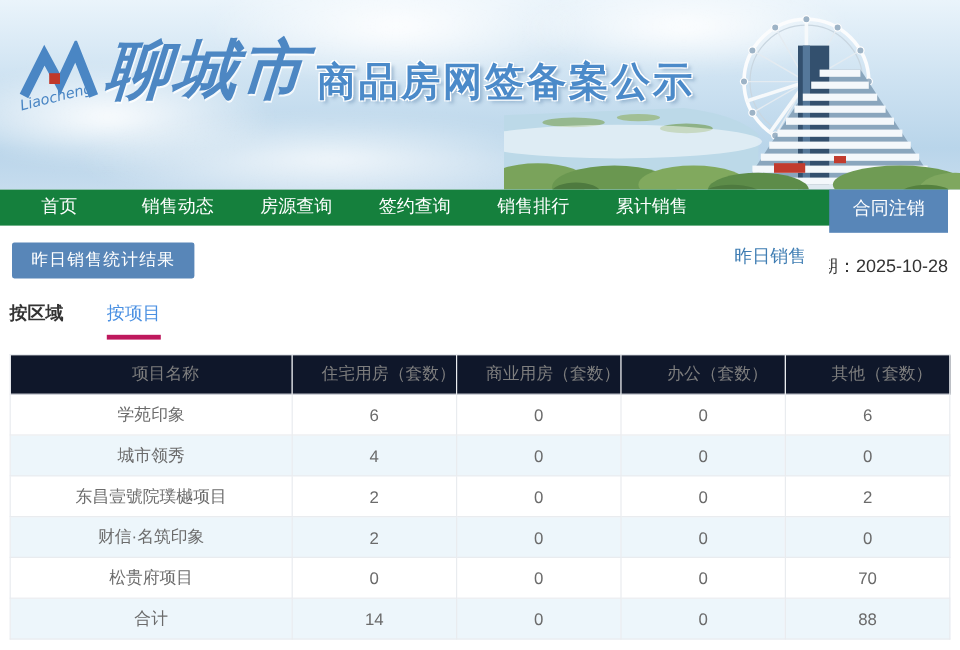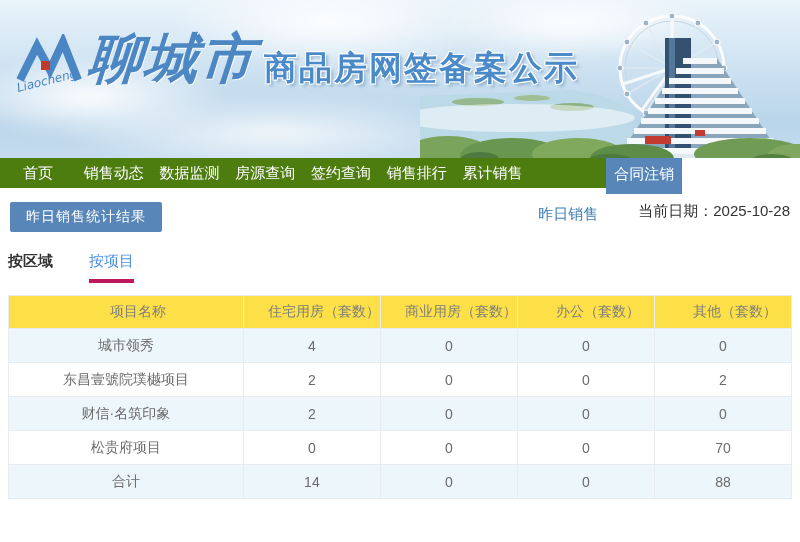--- a/index.html
+++ b/index.html
@@ -21,45 +21,45 @@
   .brand-logo { margin-top:8px; }
   .city-name { font-family:"DejaVu Serif","Liberation Serif",serif; font-style:italic; font-weight:bold;
                font-size:54px; line-height:64px; color:#4d87c3; margin-left:6px; letter-spacing:2px;
                text-shadow:1px 1px 0 rgba(255,255,255,.8); transform:skewX(-4deg); }
   .banner-title { font-size:33px; font-weight:bold; color:#4b8ac9; letter-spacing:2px;
                   margin:20px 0 0 8px;
                   text-shadow:-1px -1px 0 #fff,1px -1px 0 #fff,-1px 1px 0 #fff,1px 1px 0 #fff,
                               3px 3px 3px rgba(90,130,170,.45); }
 
   
-  .nav { position:relative; display:flex; width:682px; height:30px; background:#4d7c0f; z-index:2; }
+  .nav { position:relative; display:flex; width:790px; height:30px; background:#15803d; z-index:2; }
   .nav-item { flex:1; height:30px; line-height:30px; text-align:center; color:#fff;
               font-size:15px; cursor:pointer; white-space:nowrap; }
   .nav-item.active { background:#fff; color:#3f7db3; height:36px; line-height:32px;margin-top:40px; }
   .nav-item.raised { background:#5886b8; height:36px; line-height:32px; }
 
   
-  .toolbar { display:flex; justify-content:space-between; align-items:flex-start; margin:14px 10px 0 10px; }
+  .toolbar { display:flex; justify-content:space-between; align-items:flex-end; margin:14px 10px 0 10px; }
   .result-btn { background:#5886b8; color:#fff; border:none; font-size:14px; height:30px;
                 padding:0 16px; border-radius:2px; cursor:pointer; letter-spacing:1px;
                 font-family:inherit; }
   .date-wrap { font-size:15px; color:#333; }
   .date-wrap .dv { color:#333; }
 
   
   .view-tabs { display:flex; margin:20px 8px 0 8px; }
   .vtab { font-size:15px; color:#333; font-weight:bold; margin-right:36px; cursor:pointer;
           padding-bottom:8px; }
   .vtab.active { color:#4a90e2; font-weight:normal; border-bottom:4px solid #be185d; }
 
   
   table { width:784px; margin:12px 8px 0 8px; border-collapse:collapse; table-layout:fixed;
           font-size:14px; color:#6b6b6b; }
   th, td { border:1px solid #e9ecef; text-align:center; font-weight:normal; }
-  th { height:33px; background:#fde047; color:#7e7e7e;padding-left:24px; }
+  th { height:33px; background:#0f172a; color:#7e7e7e;padding-left:24px; }
   td { height:34px; background:#fff; }
   tr.stripe td { background:#edf6fb;text-align:center; }
   col.c-name { width:30%; } col.c-val { width:17.5%; }
 </style>
 </head>
 <body>
 
 <div class="banner">
   <div class="cloud c1"></div>
   <div class="cloud c2"></div>
@@ -152,21 +152,20 @@
       <text x="2" y="58" transform="rotate(-14 2 58)" font-size="12" font-style="italic" fill="#4a86c4" font-family="DejaVu Sans, sans-serif">Liaocheng</text>
     </svg>
     <span class="city-name">聊城市</span>
     <span class="banner-title">商品房网签备案公示</span>
   </div>
 </div>
 
 <div class="nav">
   <div class="nav-item">首页</div>
   <div class="nav-item">销售动态</div>
-  <div class="nav-item">数据监测</div>
   <div class="nav-item">房源查询</div>
   <div class="nav-item">签约查询</div>
   <div class="nav-item">销售排行</div>
   <div class="nav-item">累计销售</div>
   <div class="nav-item active">昨日销售</div>
   <div class="nav-item raised">合同注销</div>
 </div>
 
 <div class="toolbar">
   <button class="result-btn">昨日销售统计结果</button>
@@ -189,20 +188,27 @@
   <thead>
     <tr>
       <th>项目名称</th>
       <th>住宅用房（套数）</th>
       <th>商业用房（套数）</th>
       <th>办公（套数）</th>
       <th>其他（套数）</th>
     </tr>
   </thead>
   <tbody>
+    <tr>
+      <td>学苑印象</td>
+      <td>6</td>
+      <td>0</td>
+      <td>0</td>
+      <td>6</td>
+    </tr>
     <tr class="stripe">
       <td>城市领秀</td>
       <td>4</td>
       <td>0</td>
       <td>0</td>
       <td>0</td>
     </tr>
     <tr>
       <td>东昌壹號院璞樾项目</td>
       <td>2</td>

